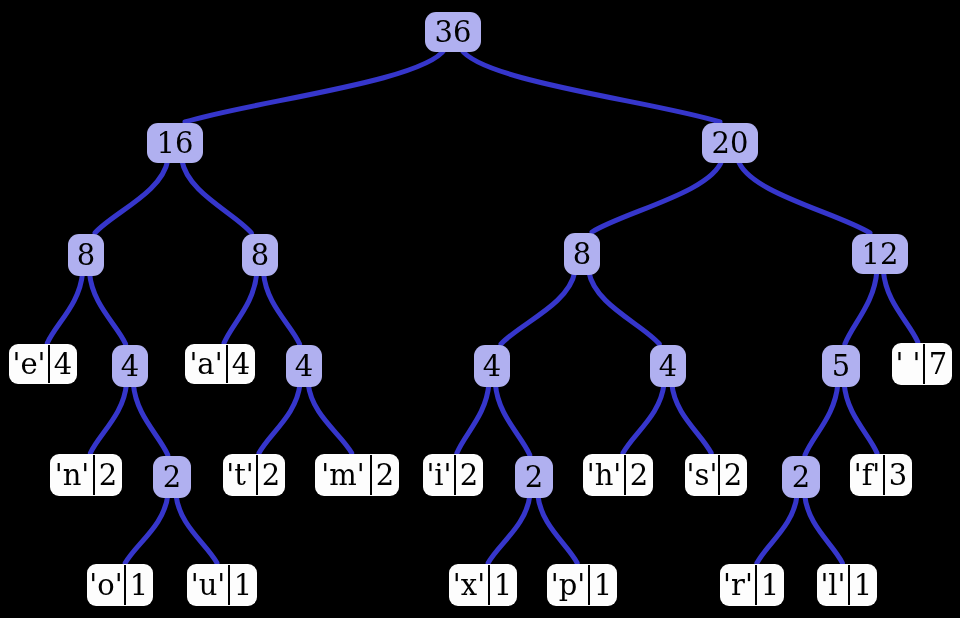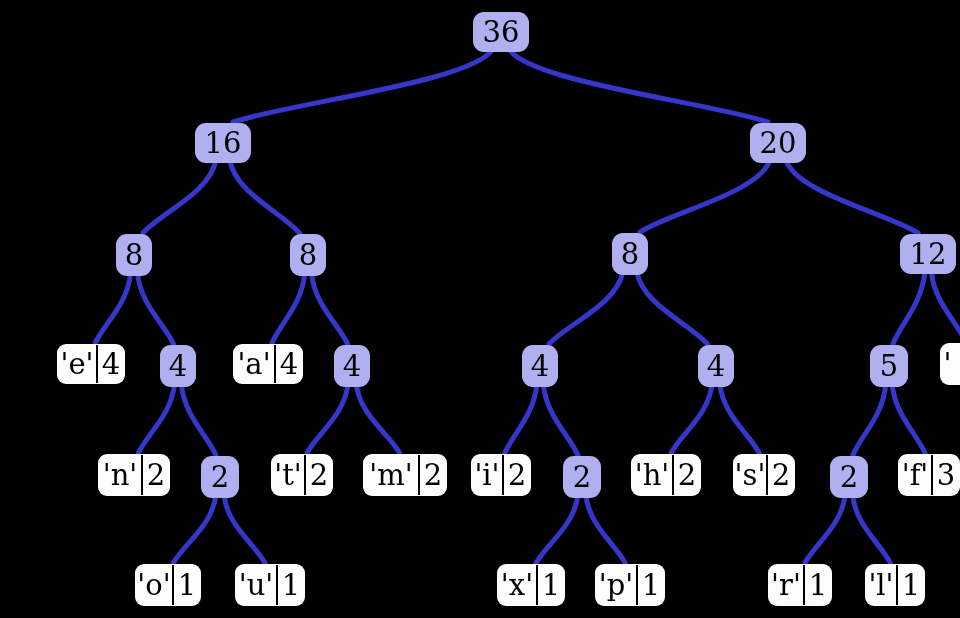--- a/index.html
+++ b/index.html
@@ -9,21 +9,20 @@
     width: 960px;
     height: 618px;
     overflow: hidden;
     font-family: "DejaVu Serif", serif;
   }
   #stage {
     position: relative;
     width: 844px;
     height: 618px;
     background: #000000;
-    margin-left: 48px;
   }
   svg { display: block; }
   text { user-select: none; }
 </style>
 </head>
 <body>
 
 <div id="stage">
   <svg id="tree-svg" width="960" height="618" viewBox="0 0 960 618" xmlns="http://www.w3.org/2000/svg" style="background: rgb(0, 0, 0);">
       <path d="M 445 49 C 424.2 81.85 250 101.56 185 122" fill="none" stroke="#3636cb" stroke-width="5" stroke-linecap="round"></path>

